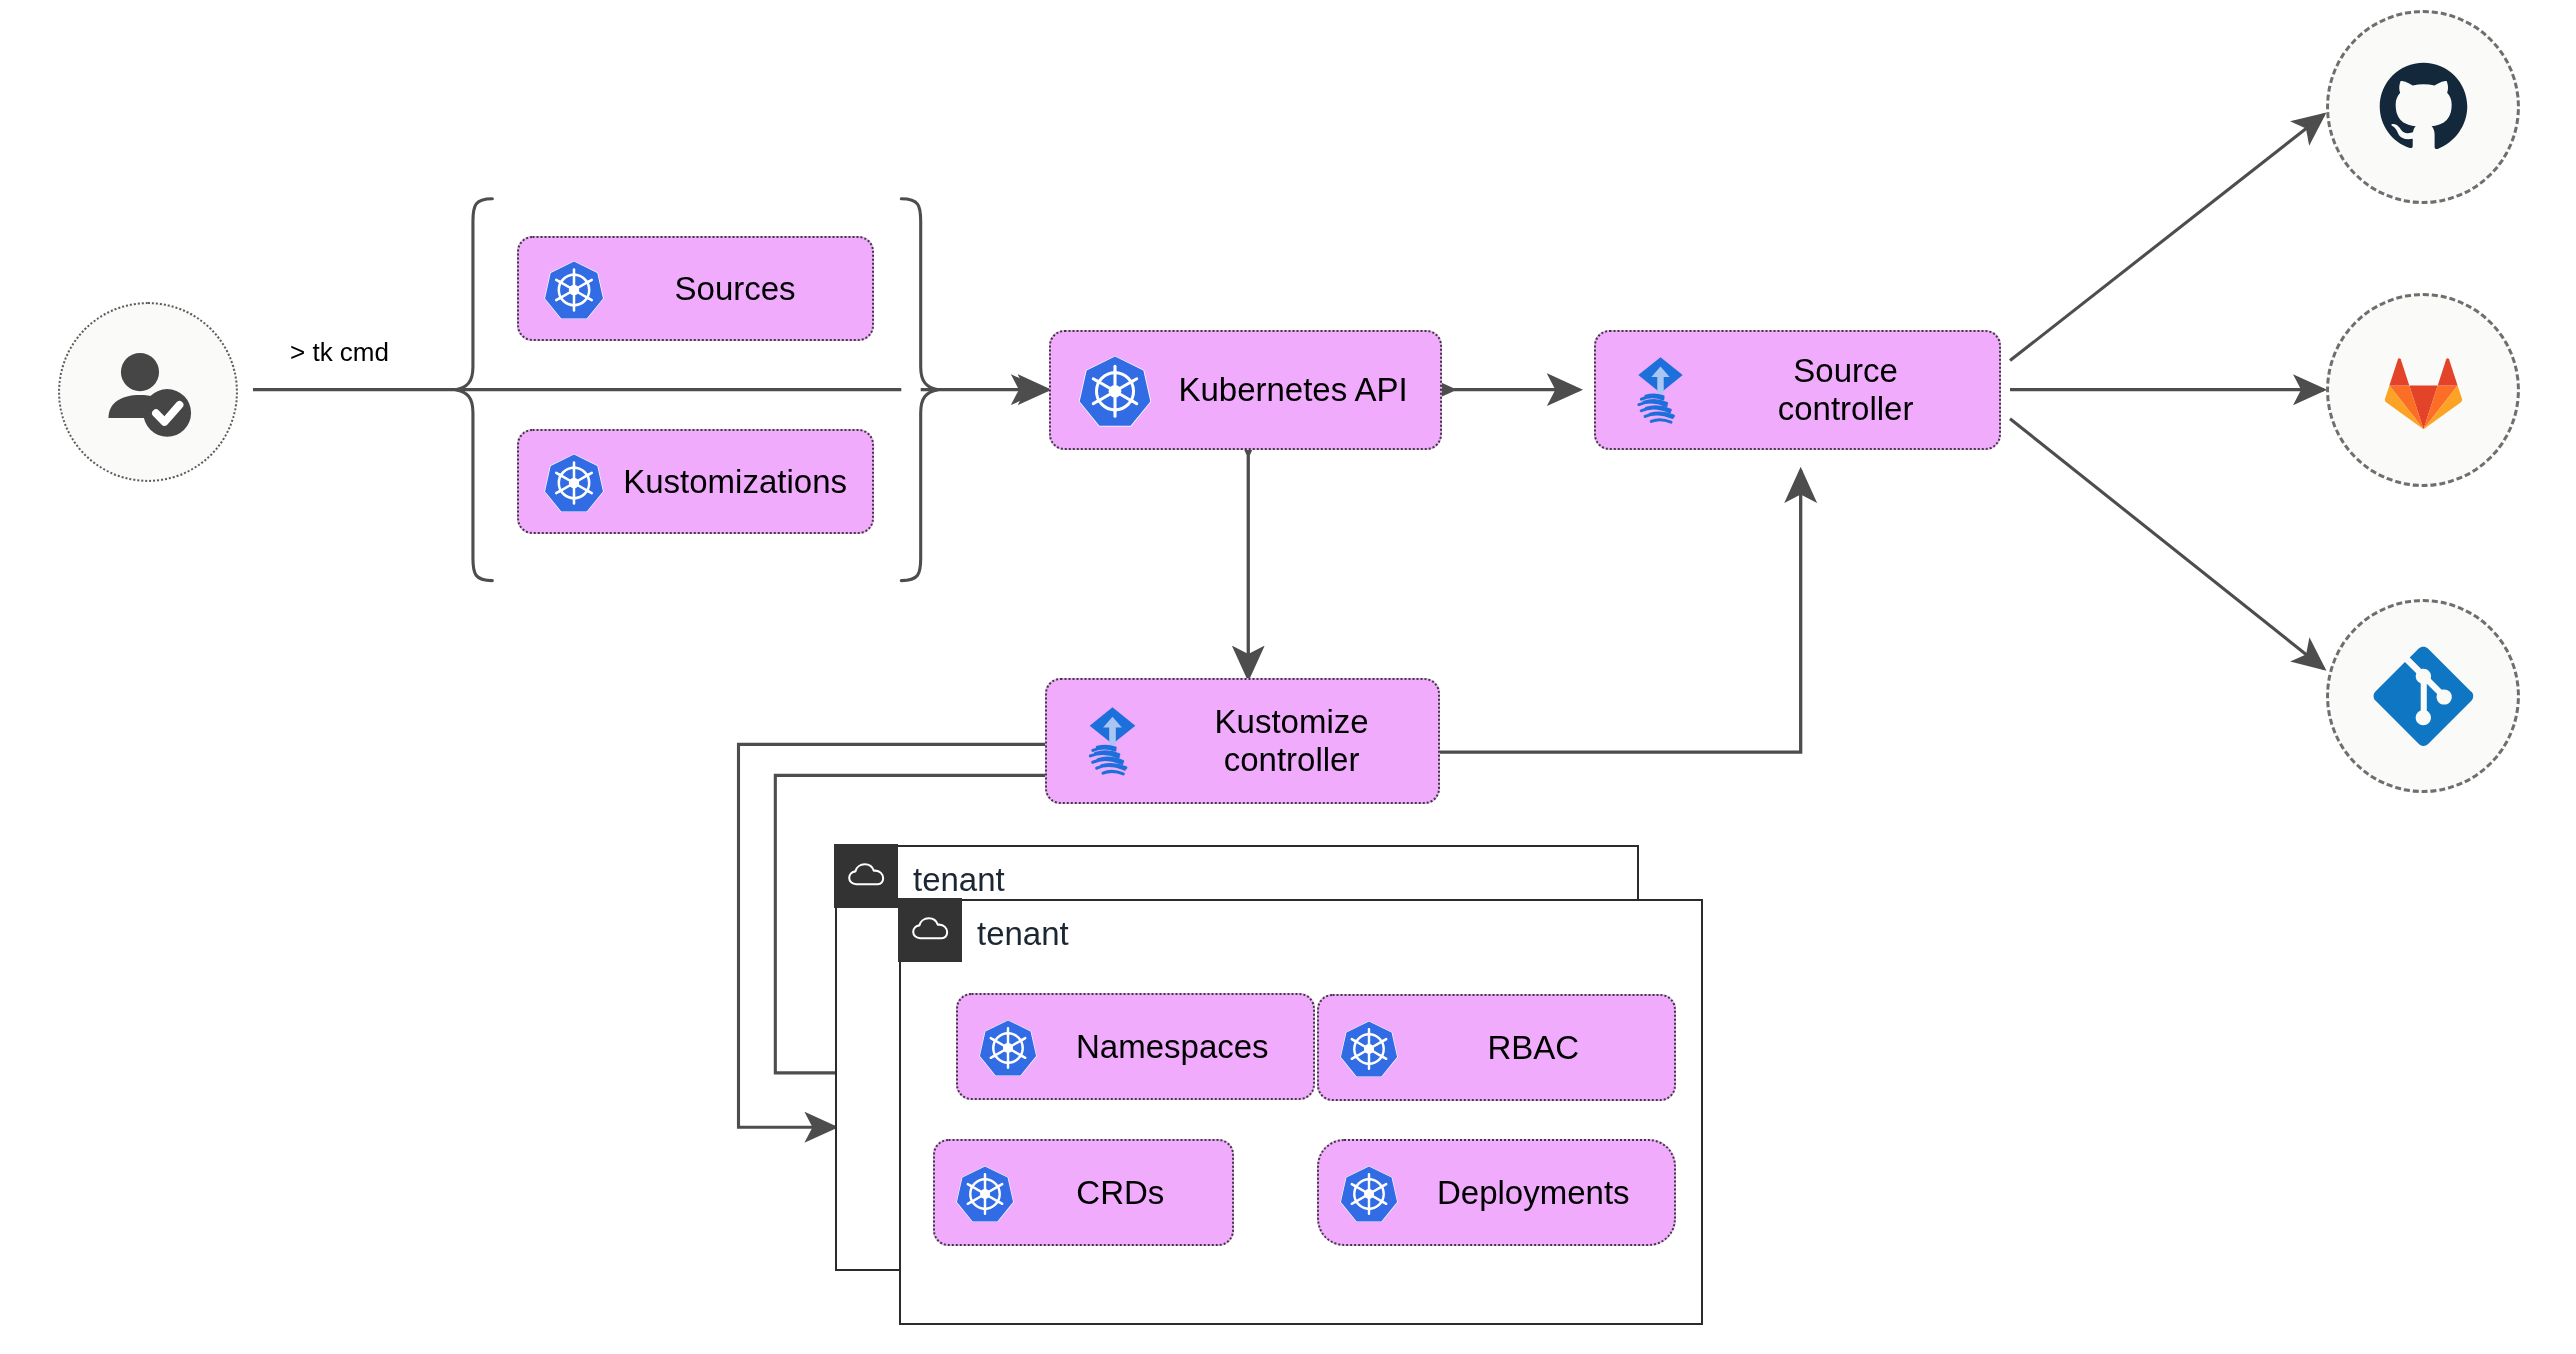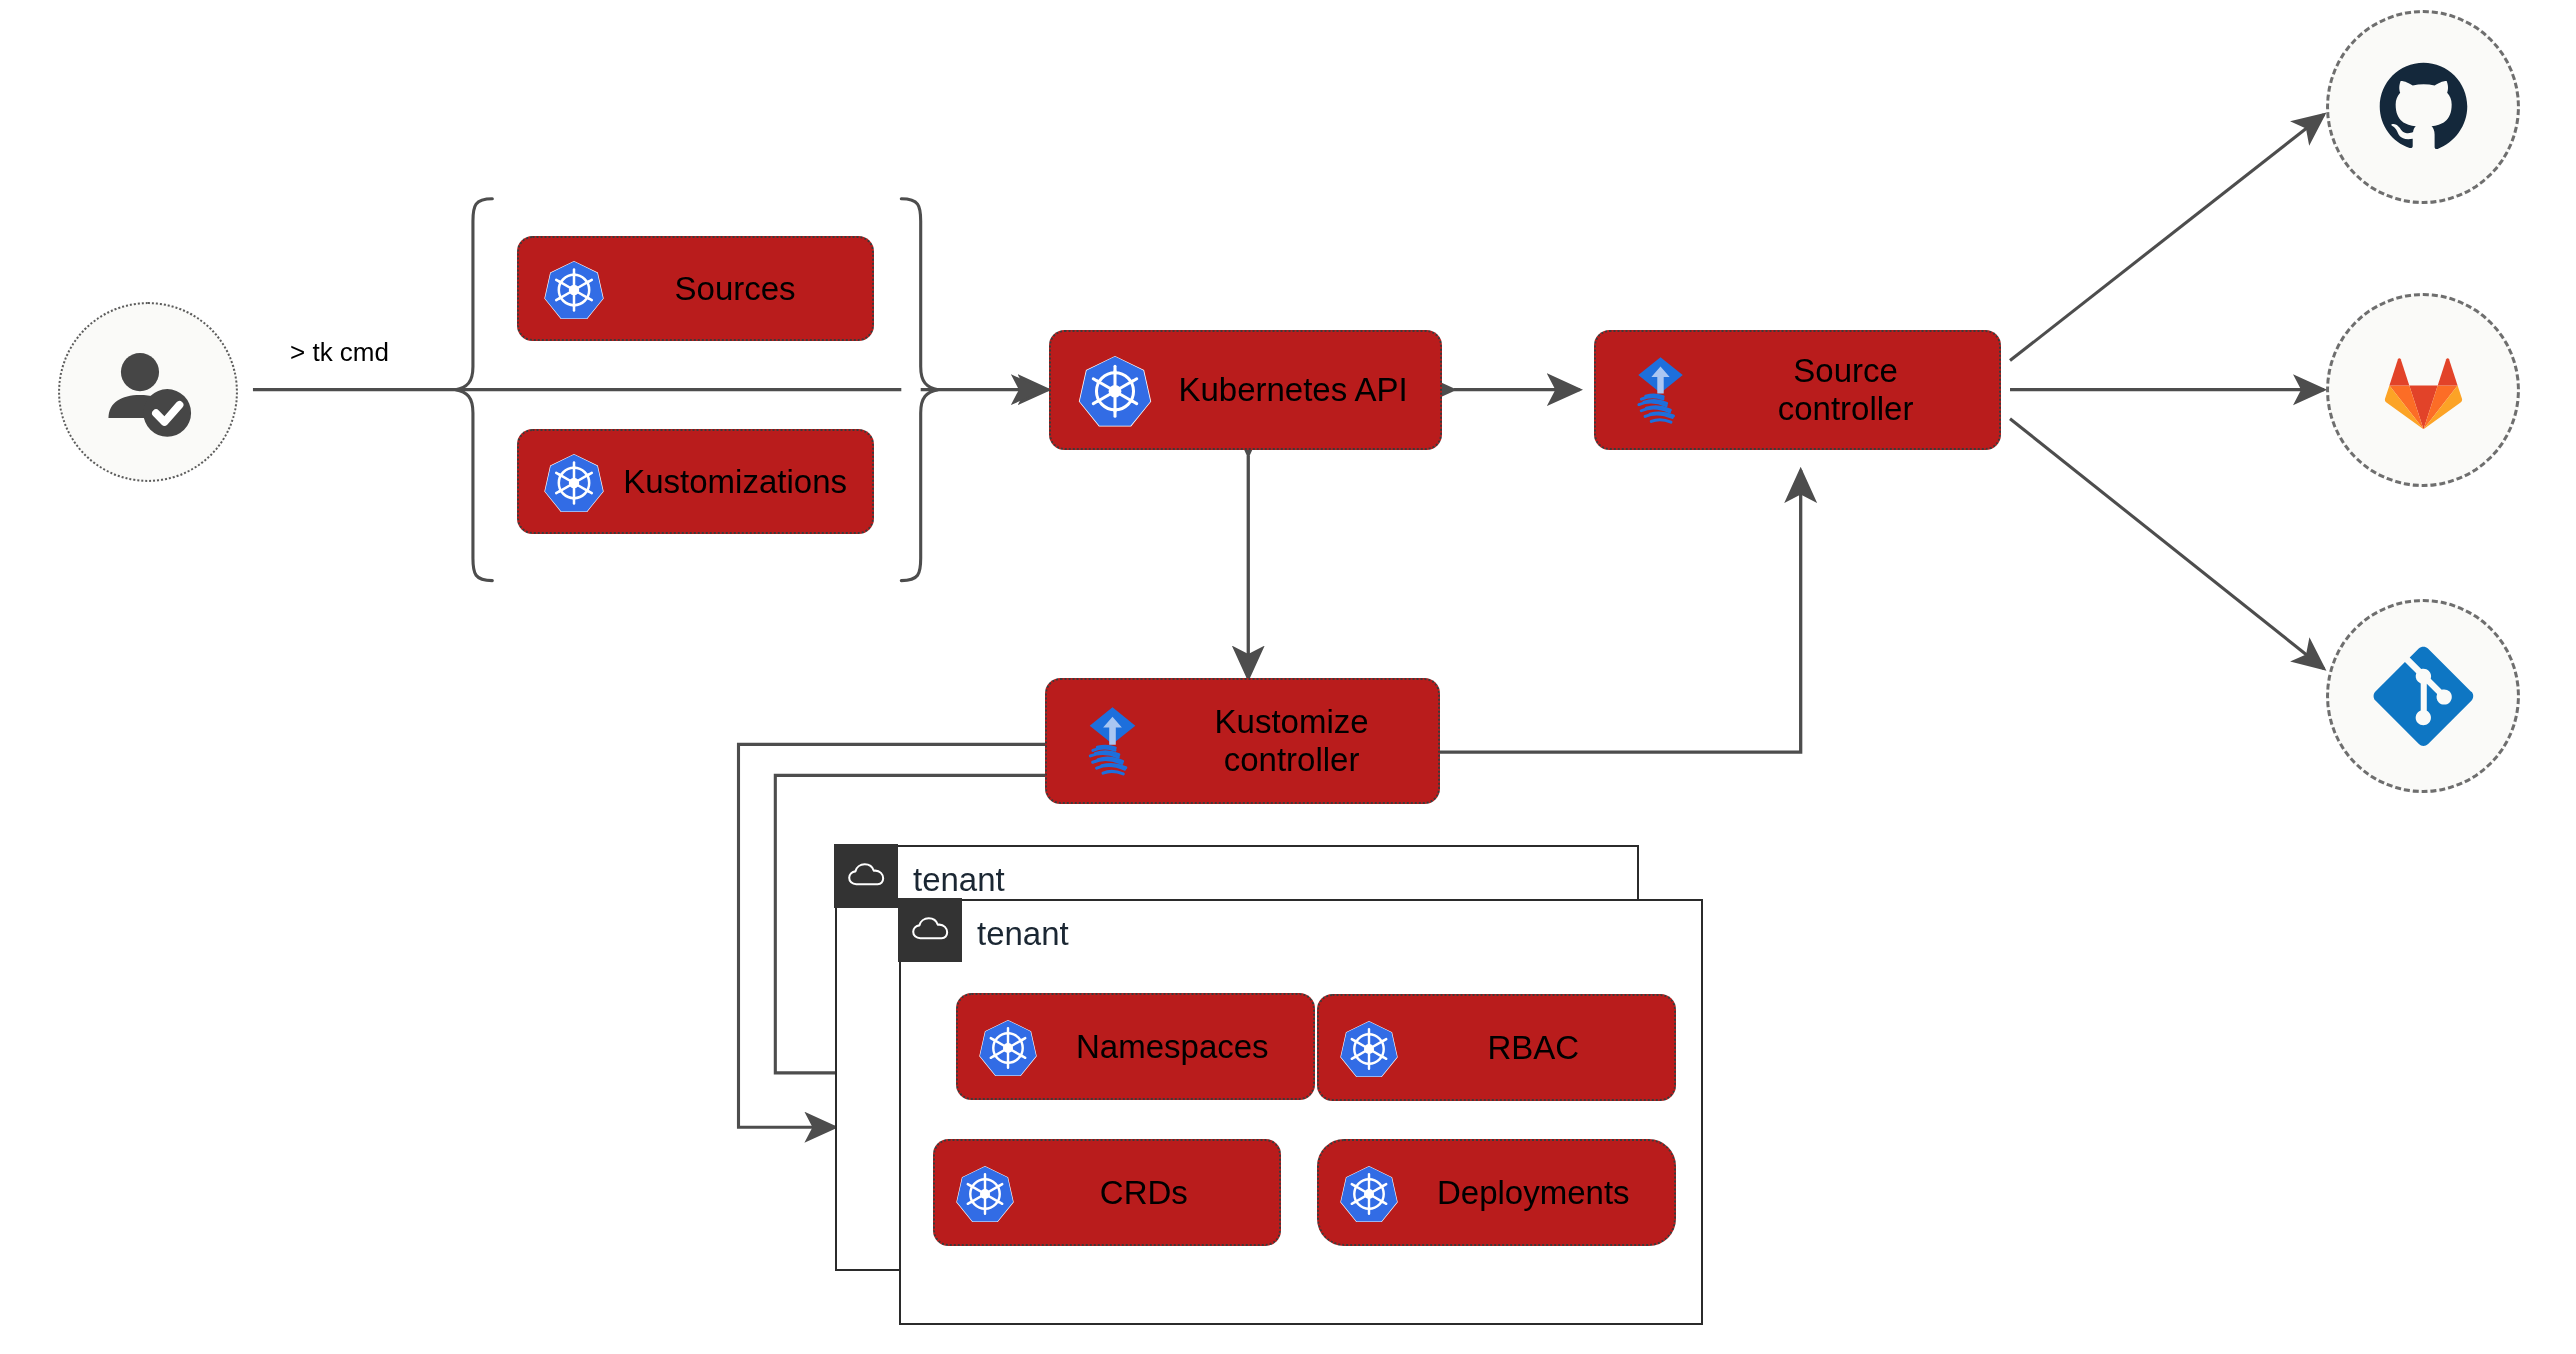--- a/index.html
+++ b/index.html
@@ -2,21 +2,21 @@
 <html><head>
 <meta charset="utf-8">
 <style>
   html,body{margin:0;padding:0;background:#ffffff;}
   body{font-family:"Liberation Sans",sans-serif;}
   #canvas{position:relative;width:2576px;height:1355px;background:#ffffff;overflow:hidden;}
   .node{position:absolute;box-sizing:border-box;}
 
   
   .dbox{
-    background:#b91c1c;
+    background:#f0abfc;
     border:2.9px dotted #3b3b3b;
     border-radius:15.5px;
     display:flex;align-items:center;
   }
   .dbox .lbl{
     color:#000;font-size:33px;line-height:1.15;text-align:center;
     flex:1 1 auto;padding-right:7.8px;
   }
   .dbox .ic{flex:0 0 auto;display:flex;align-items:center;justify-content:center;}
 
@@ -366,21 +366,21 @@
           <line x1="49.8" y1="43.2" x2="45.4" y2="40.6"></line>
           <line x1="32" y1="53.5" x2="32" y2="48.5"></line>
           <line x1="14.2" y1="43.2" x2="18.6" y2="40.6"></line>
           <line x1="14.2" y1="22.8" x2="18.6" y2="25.4"></line>
         </g>
       </svg>
     </span>
     <span class="lbl">RBAC</span>
   </div>
 
-  <div class="node dbox" style="left:933px;top:1139px;width:348px;height:107px;z-index:4;">
+  <div class="node dbox" style="left:933px;top:1139px;width:301px;height:107px;z-index:4;">
     <span class="ic" style="margin-left:19.4px;">
       <svg width="62" height="62" viewBox="0 0 64 64">
         <path d="M32 3.2 L56.6 15.1 L62.6 41.8 L45.6 62.8 L18.4 62.8 L1.4 41.8 L7.4 15.1 Z" fill="#ffffff" transform="scale(0.97) translate(1,1)"></path>
         <path d="M32 4.6 L55.3 16 L61 41.4 L44.8 61.4 L19.2 61.4 L3 41.4 L8.7 16 Z" fill="#326CE5"></path>
         <g fill="none" stroke="#ffffff" stroke-width="2.5" stroke-linecap="round">
           <circle cx="32" cy="33" r="15.2"></circle>
           <circle cx="32" cy="33" r="5.2" fill="#ffffff" stroke="none"></circle>
           <line x1="32" y1="33" x2="32" y2="16.5"></line>
           <line x1="32" y1="33" x2="46.5" y2="24.6"></line>
           <line x1="32" y1="33" x2="46.5" y2="41.4"></line>

